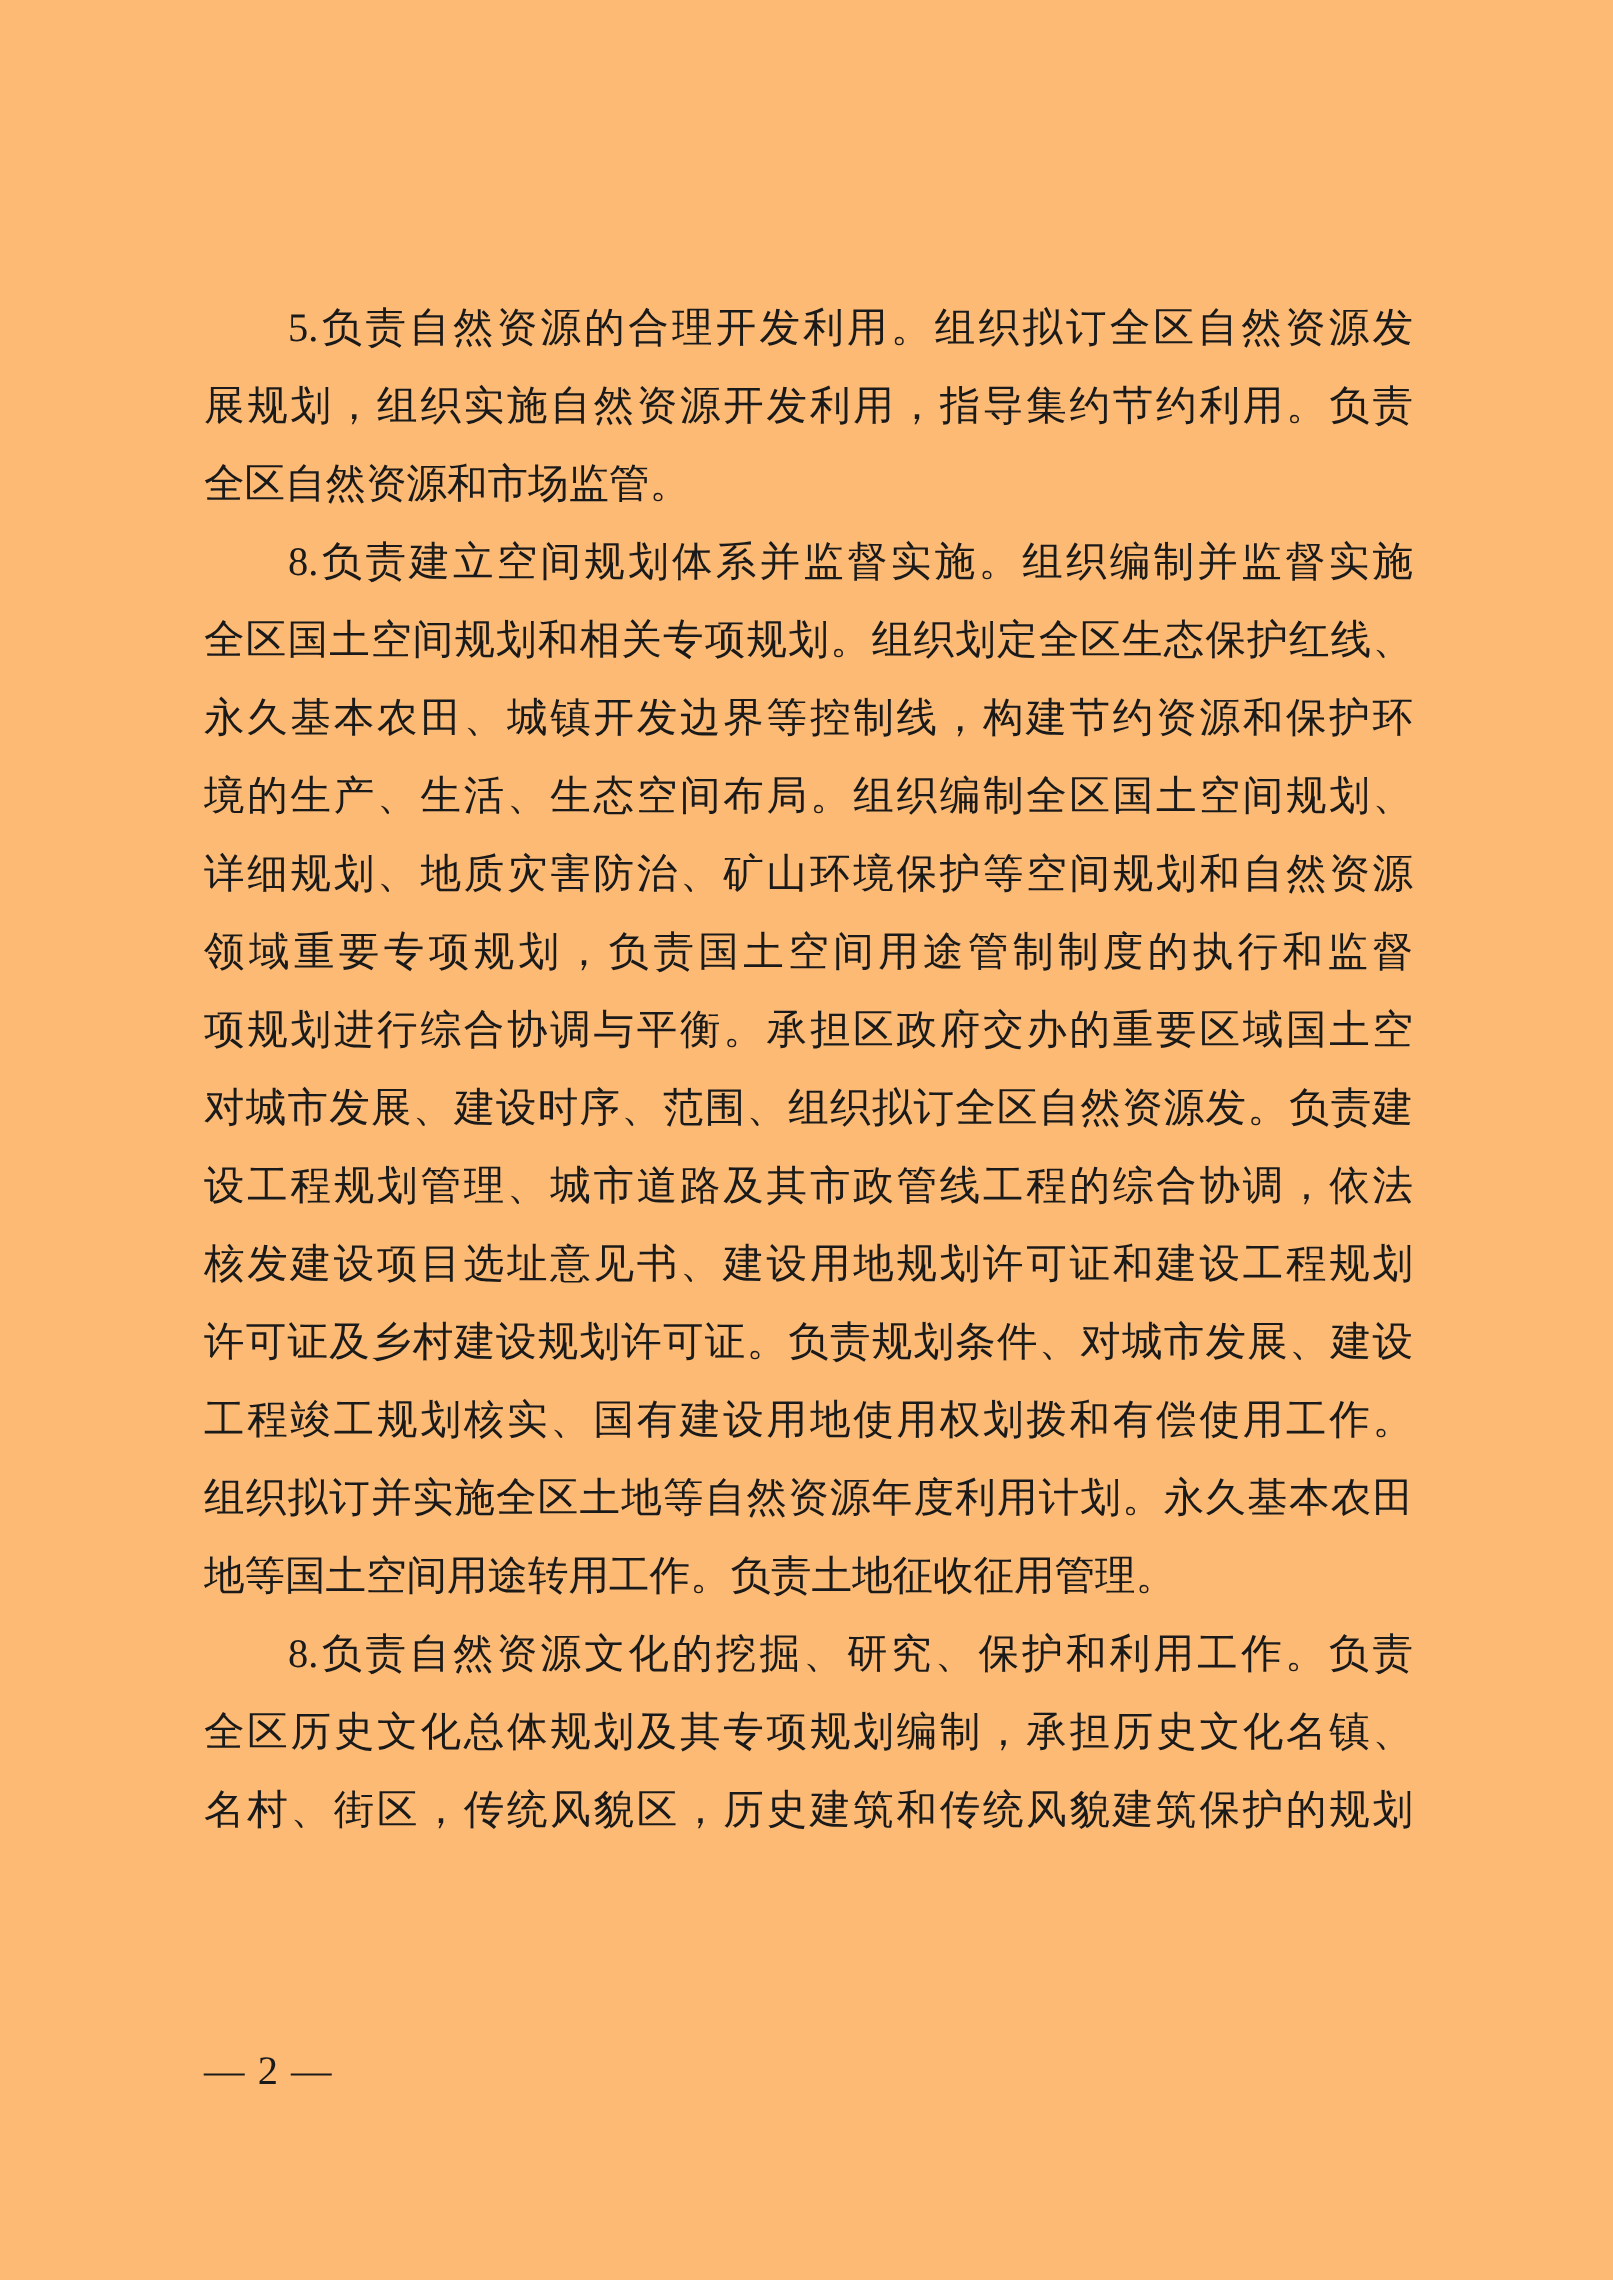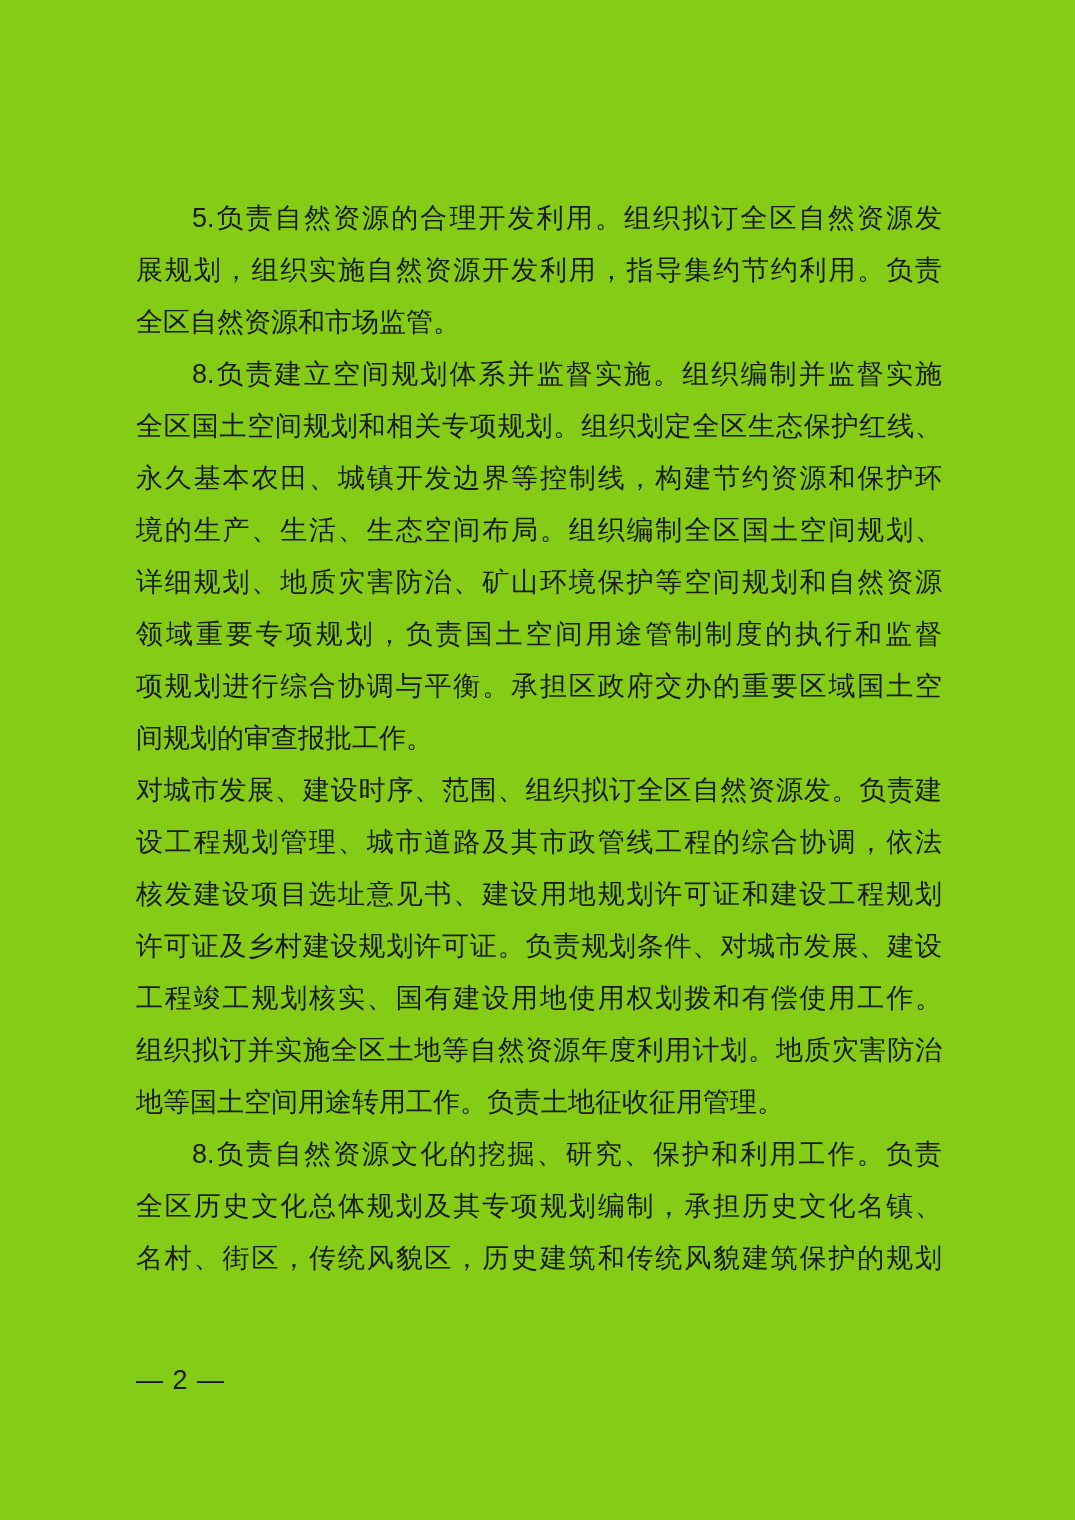--- a/index.html
+++ b/index.html
@@ -4,23 +4,23 @@
 <style>
   html, body {
     margin: 0;
     padding: 0;
     background: #ffffff;
   }
   .page {
     position: relative;
     width: 1075px;
     height: 1520px;
-    background: #84cc16;
+    background: #fdba74;
     overflow: hidden;
-    font-family: Liberation Sans, sans-serif;
+    font-family: Liberation Serif, serif;
     color: #1a1a1a;
   }
   .doc-body {
     position: absolute;
     left: 136px;
     top: 192px;
     width: 806px;
   }
   .paragraph {
     margin: 0;
@@ -65,29 +65,28 @@
         <div class="doc-line no-justify">全区自然资源和市场监管。</div>
       </div>
       <div class="paragraph">
         <div class="doc-line indent">8.负责建立空间规划体系并监督实施。组织编制并监督实施</div>
         <div class="doc-line">全区国土空间规划和相关专项规划。组织划定全区生态保护红线、</div>
         <div class="doc-line">永久基本农田、城镇开发边界等控制线，构建节约资源和保护环</div>
         <div class="doc-line">境的生产、生活、生态空间布局。组织编制全区国土空间规划、</div>
         <div class="doc-line">详细规划、地质灾害防治、矿山环境保护等空间规划和自然资源</div>
         <div class="doc-line">领域重要专项规划，负责国土空间用途管制制度的执行和监督</div>
         <div class="doc-line">项规划进行综合协调与平衡。承担区政府交办的重要区域国土空</div>
-        <div class="doc-line no-justify">间规划的审查报批工作。</div>
       </div>
       <div class="paragraph">
         <div class="doc-line">对城市发展、建设时序、范围、组织拟订全区自然资源发。负责建</div>
         <div class="doc-line">设工程规划管理、城市道路及其市政管线工程的综合协调，依法</div>
         <div class="doc-line">核发建设项目选址意见书、建设用地规划许可证和建设工程规划</div>
         <div class="doc-line">许可证及乡村建设规划许可证。负责规划条件、对城市发展、建设</div>
         <div class="doc-line">工程竣工规划核实、国有建设用地使用权划拨和有偿使用工作。</div>
-        <div class="doc-line">组织拟订并实施全区土地等自然资源年度利用计划。地质灾害防治</div>
+        <div class="doc-line">组织拟订并实施全区土地等自然资源年度利用计划。永久基本农田</div>
         <div class="doc-line no-justify">地等国土空间用途转用工作。负责土地征收征用管理。</div>
       </div>
       <div class="paragraph">
         <div class="doc-line indent">8.负责自然资源文化的挖掘、研究、保护和利用工作。负责</div>
         <div class="doc-line">全区历史文化总体规划及其专项规划编制，承担历史文化名镇、</div>
         <div class="doc-line">名村、街区，传统风貌区，历史建筑和传统风貌建筑保护的规划</div>
       </div>
     </div>
   <div class="page-number">— 2 —</div>
 </div>

